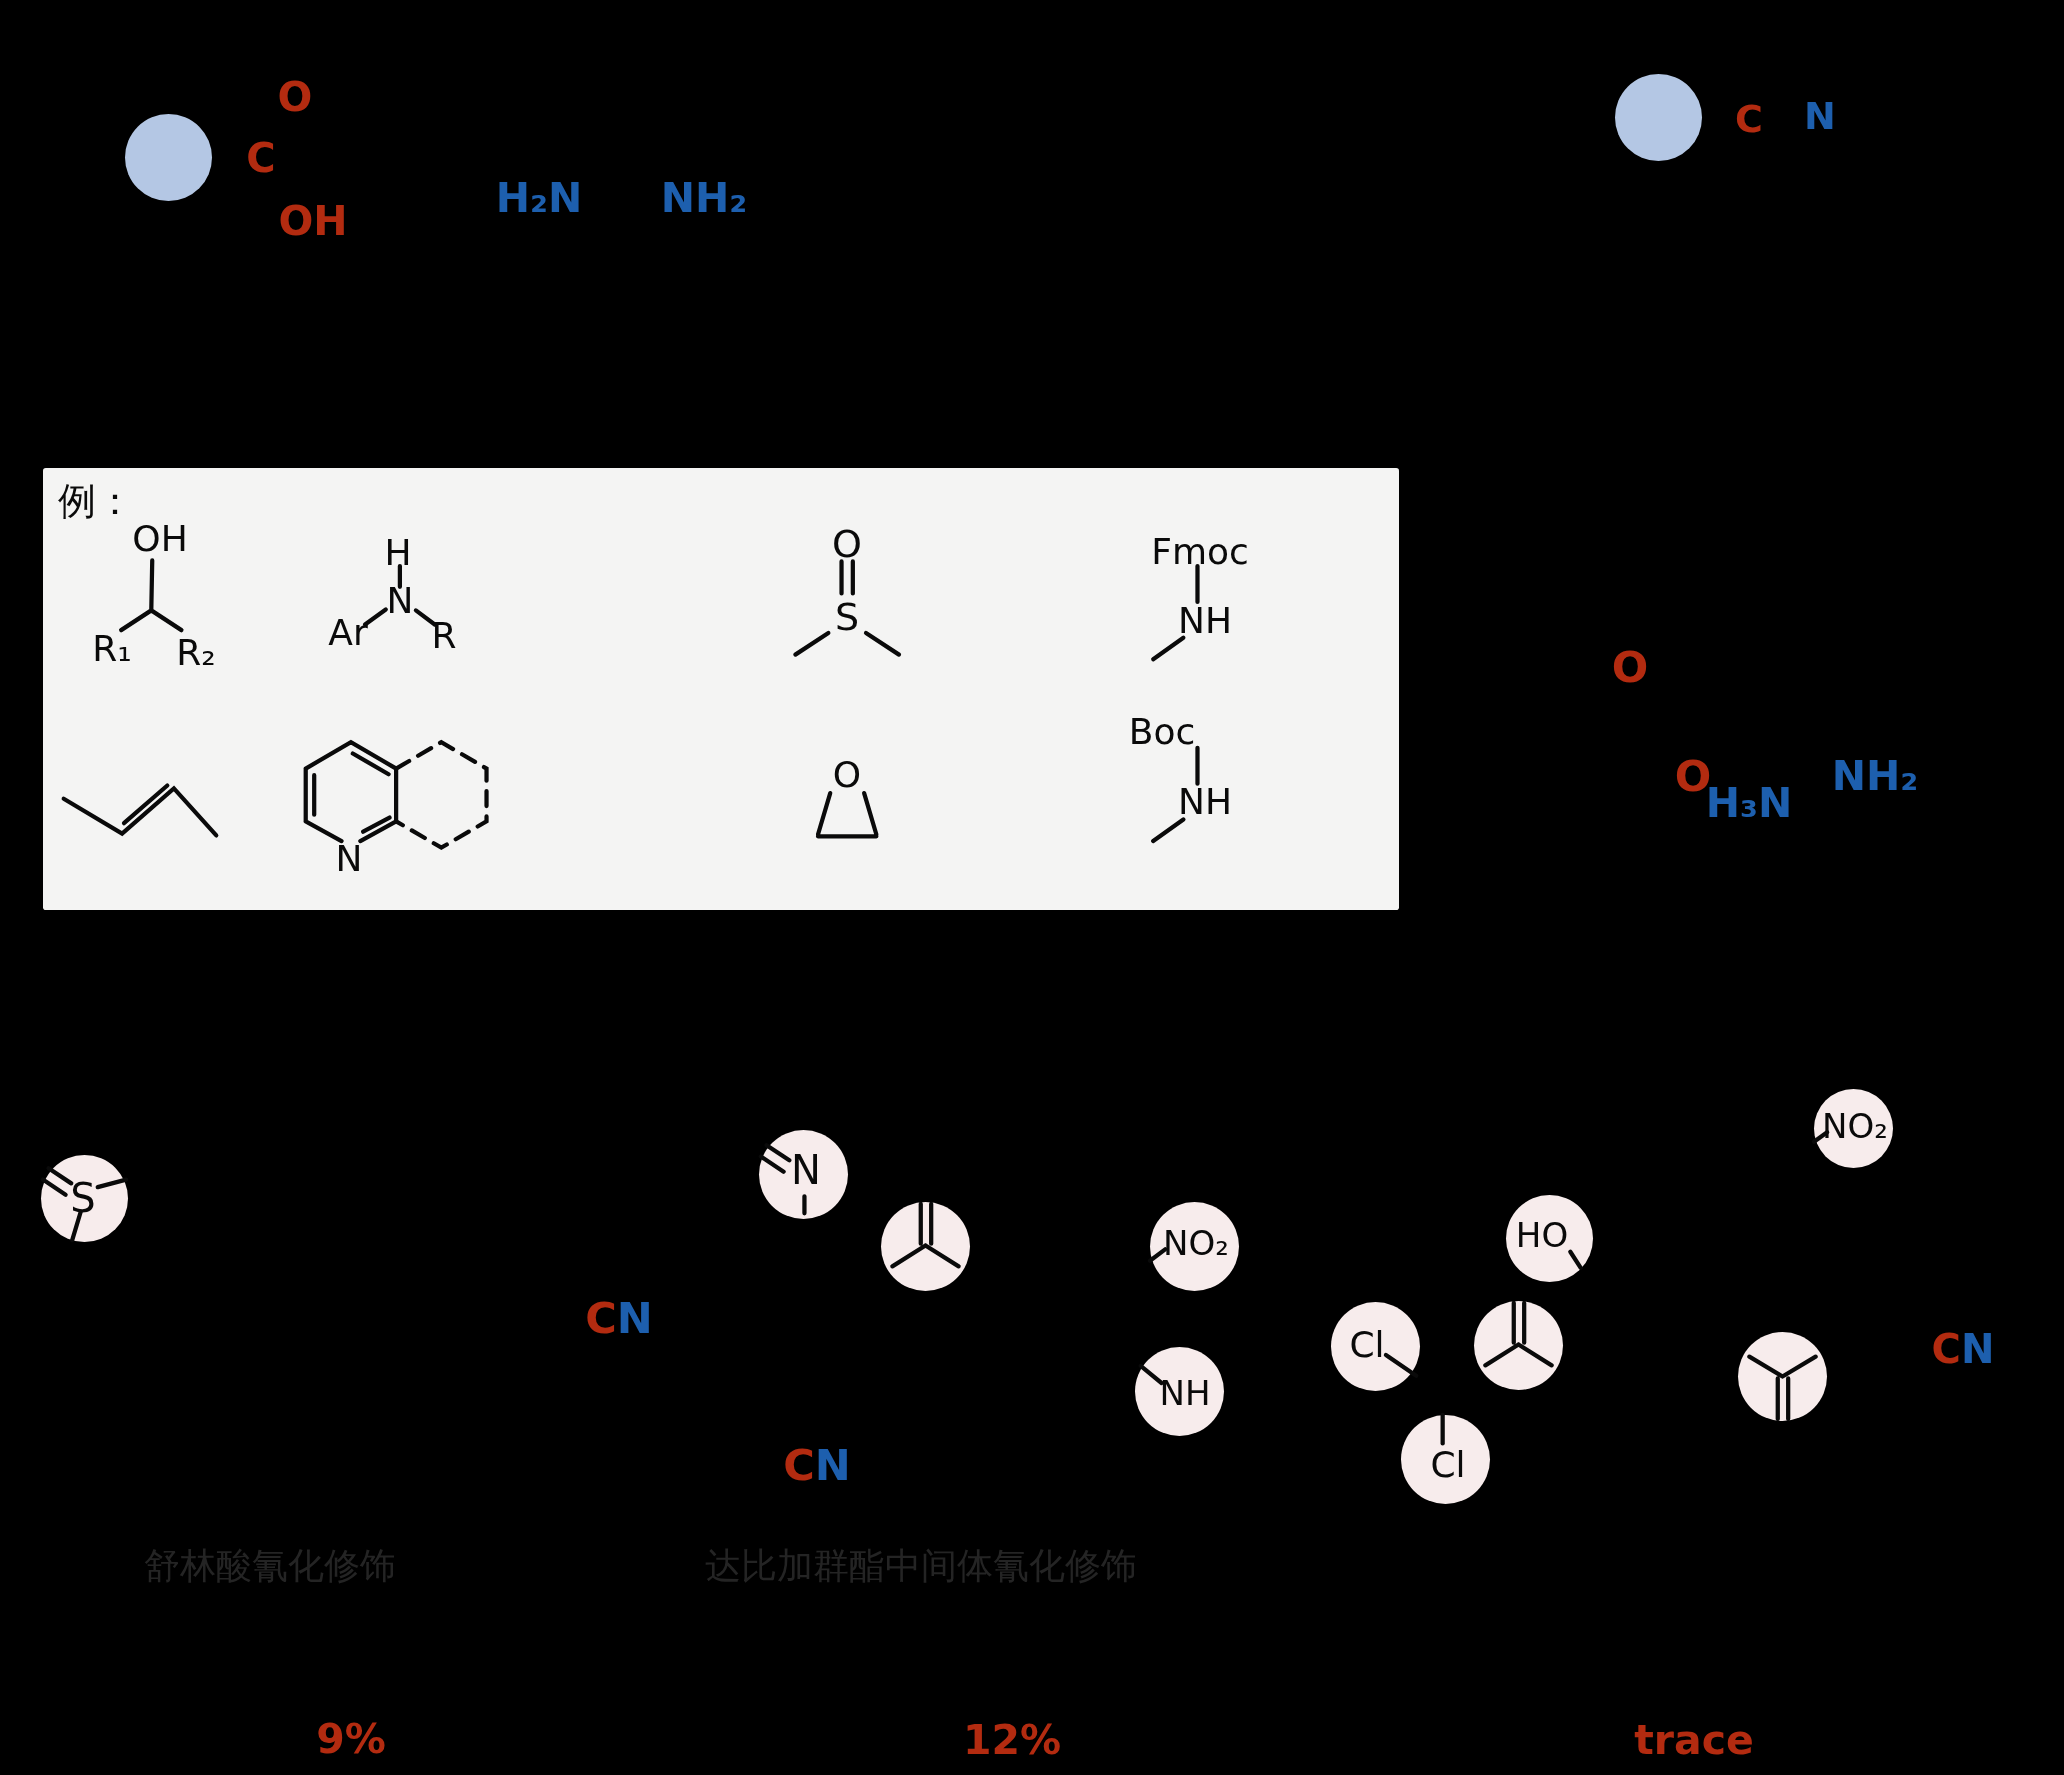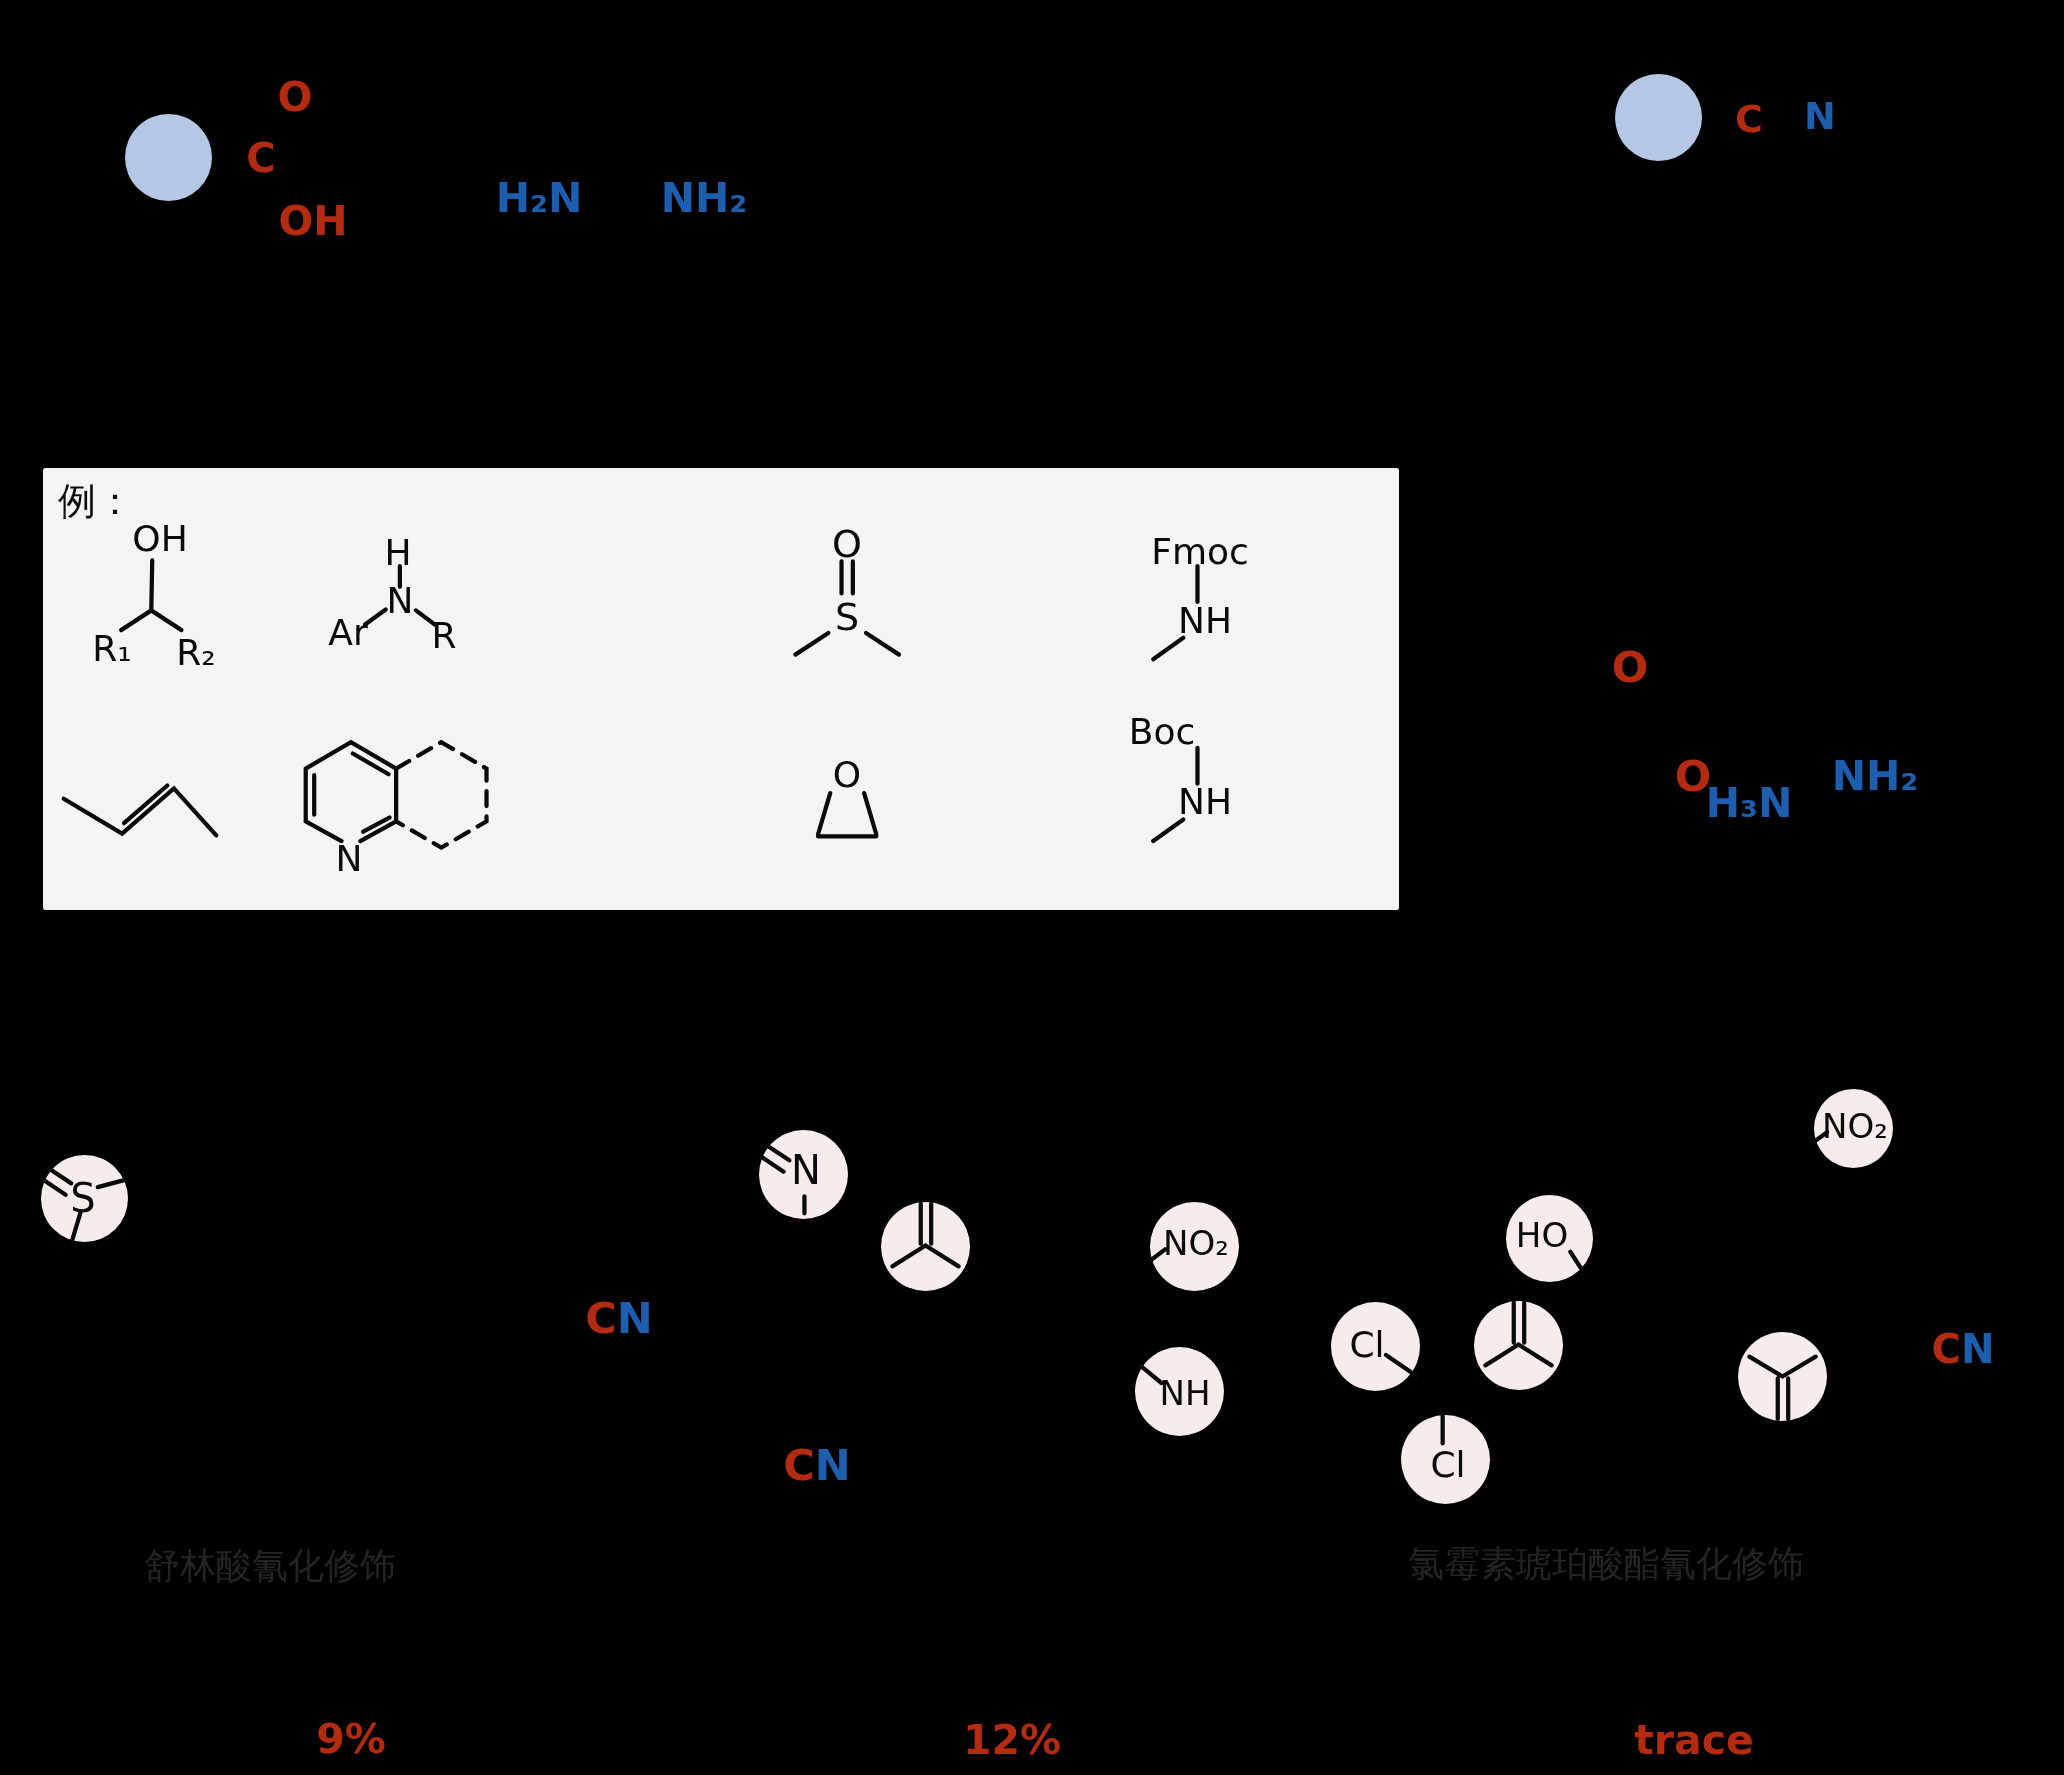--- a/index.html
+++ b/index.html
@@ -117,20 +117,21 @@
   <div class="circle pink-ball" style="left:1135px;top:1347px;width:89px;height:89px;"></div>
   <svg class="bonds" style="left:1135px;top:1347px;" width="89" height="89" viewBox="0 0 94 94">
       <path d="M6,20 L28,38"></path>
     </svg>
   <span class="lbl ink" style="left:1185px;top:1393px;font-size:34px">NH</span>
 
   <span class="cn" style="left:817px;top:1465px;font-size:43px">
     <span class="red">C</span>
       <span class="blue">N</span>
   </span>
+  <span class="caption" style="left:921px;top:1566px;">达比加群酯中间体氰化修饰</span>
   <span class="yield" style="left:1012px;top:1740px;text-align:center;">12%</span>
 
   <div class="circle pink-ball" style="left:1814px;top:1089px;width:79px;height:79px;"></div>
   <svg class="bonds" style="left:1814px;top:1089px;" width="79" height="79" viewBox="0 0 84 84">
       <path d="M0,56 L14,46"></path>
     </svg>
   <span class="lbl ink" style="left:1855px;top:1126px;font-size:34px">NO₂</span>
 
   <div class="circle pink-ball" style="left:1506px;top:1195px;width:87px;height:87px;"></div>
   <svg class="bonds" style="left:1506px;top:1195px;" width="87" height="87" viewBox="0 0 92 92">
@@ -157,17 +158,16 @@
 
   <div class="circle pink-ball" style="left:1738px;top:1332px;width:89px;height:89px;"></div>
   <svg class="bonds" style="left:1738px;top:1332px;" width="89" height="89" viewBox="0 0 94 94">
     <path d="M47,47 L12,26 M47,47 L82,26 M42,49 L42,92 M53,49 L53,92"></path>
   </svg>
 
   <span class="cn" style="left:1963px;top:1349px;font-size:40px">
     <span class="red">C</span>
       <span class="blue">N</span>
   </span>
-  <span class="caption" style="left:1606px;top:1564px;">氯霉素琥珀酸酯氰化修饰</span>
   <span class="yield" style="left:1694px;top:1740px;">trace</span>
 
 </div>
 
 
 </body></html>

